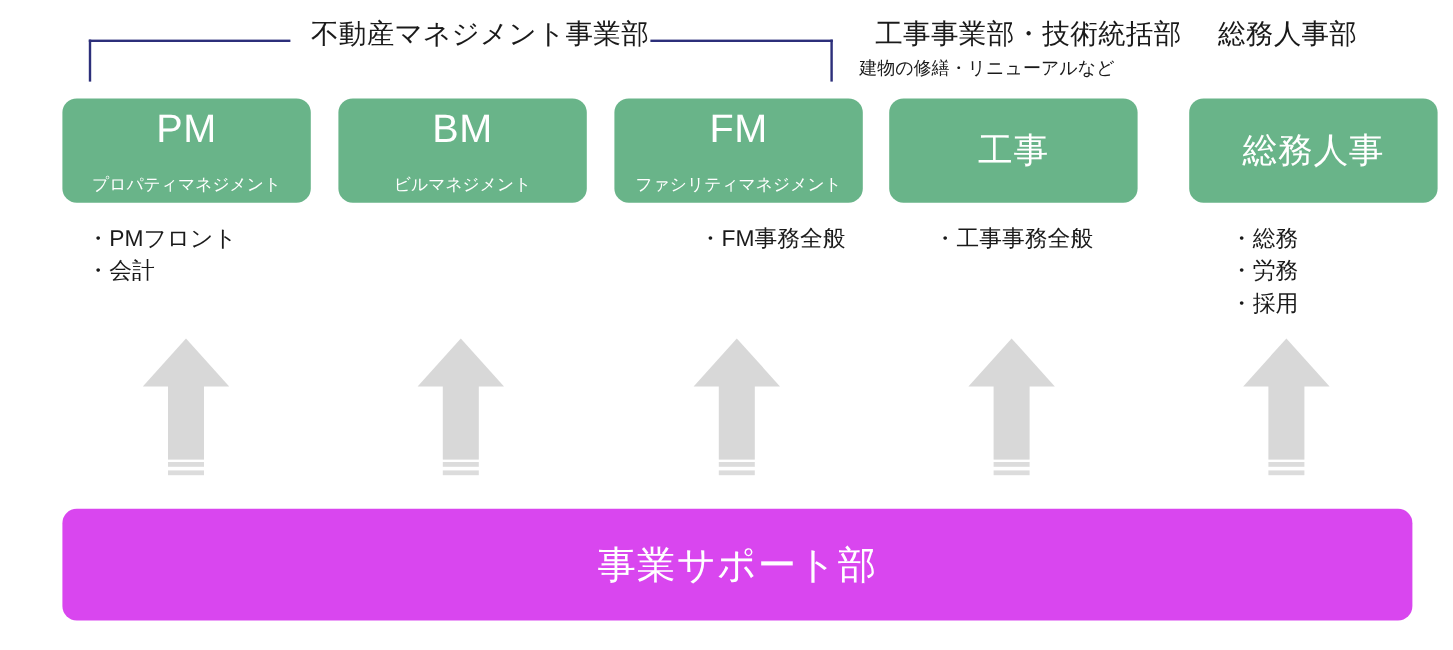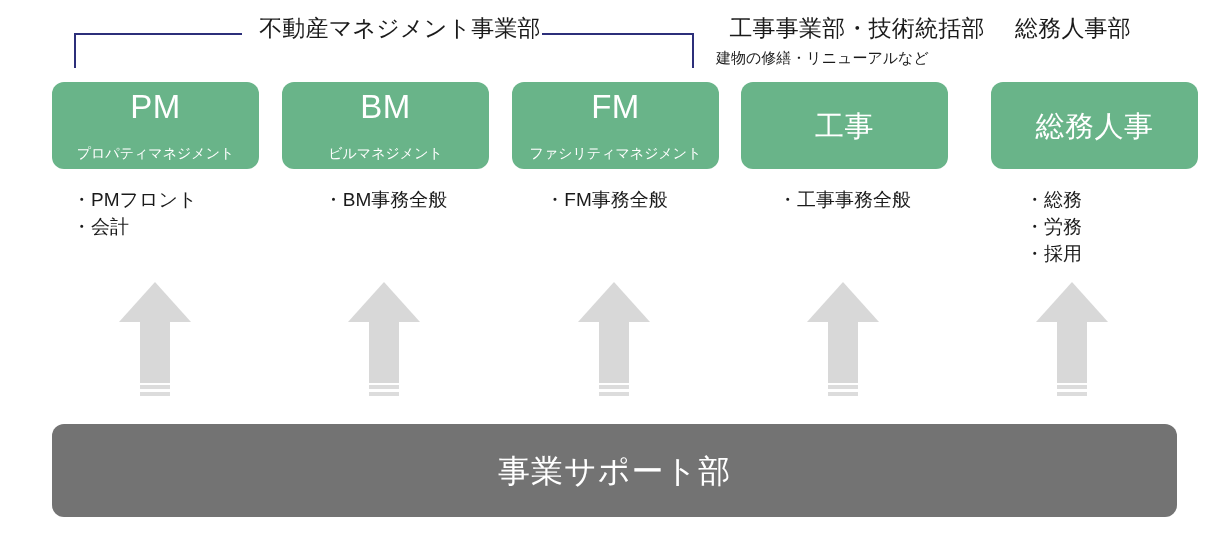--- a/index.html
+++ b/index.html
@@ -117,21 +117,21 @@
     width: 207px;
     color: #1a1a1a;
     font-size: 19px;
     line-height: 27px;
     white-space: nowrap;
   }
   .duties .duty { display: block; }
 
   #duties-0 { left: 68px;  text-align: left; padding-left: 4px; }
   #duties-1 { left: 282px; text-align: center; }
-  #duties-2 { left: 503px; text-align: center; }
+  #duties-2 { left: 540px; text-align: center; }
   #duties-3 { left: 741px; text-align: center; }
   #duties-4 { left: 1025px; text-align: left; }
 
   
   .arrow-group {
     position: absolute;
     top: 282px;
     width: 100px;
     height: 115px;
   }
@@ -170,21 +170,21 @@
   .arrow-group .tail-1 { top: 103px; }
   .arrow-group .tail-2 { top: 110px; }
 
   
   #support-bar {
     position: absolute;
     left: 52px;
     top: 424px;
     width: 1125px;
     height: 93px;
-    background: #737373;
+    background: #d946ef;
     border-radius: 12px;
     display: flex;
     align-items: center;
     justify-content: center;
   }
   #support-bar .support-text {
     color: #ffffff;
     font-size: 32px;
     line-height: 38px;
     letter-spacing: 1px;
@@ -232,23 +232,20 @@
 
   <div id="box-4" class="dept-box single">
     <span class="abbr jp">総務人事</span>
   </div>
 
   <div id="duties-0" class="duties">
     <span class="duty">・PMフロント</span>
     <span class="duty">・会計</span>
   </div>
 
-  <div id="duties-1" class="duties">
-    <span class="duty">・BM事務全般</span>
-  </div>
 
   <div id="duties-2" class="duties">
     <span class="duty">・FM事務全般</span>
   </div>
 
   <div id="duties-3" class="duties">
     <span class="duty">・工事事務全般</span>
   </div>
 
   <div id="duties-4" class="duties">

